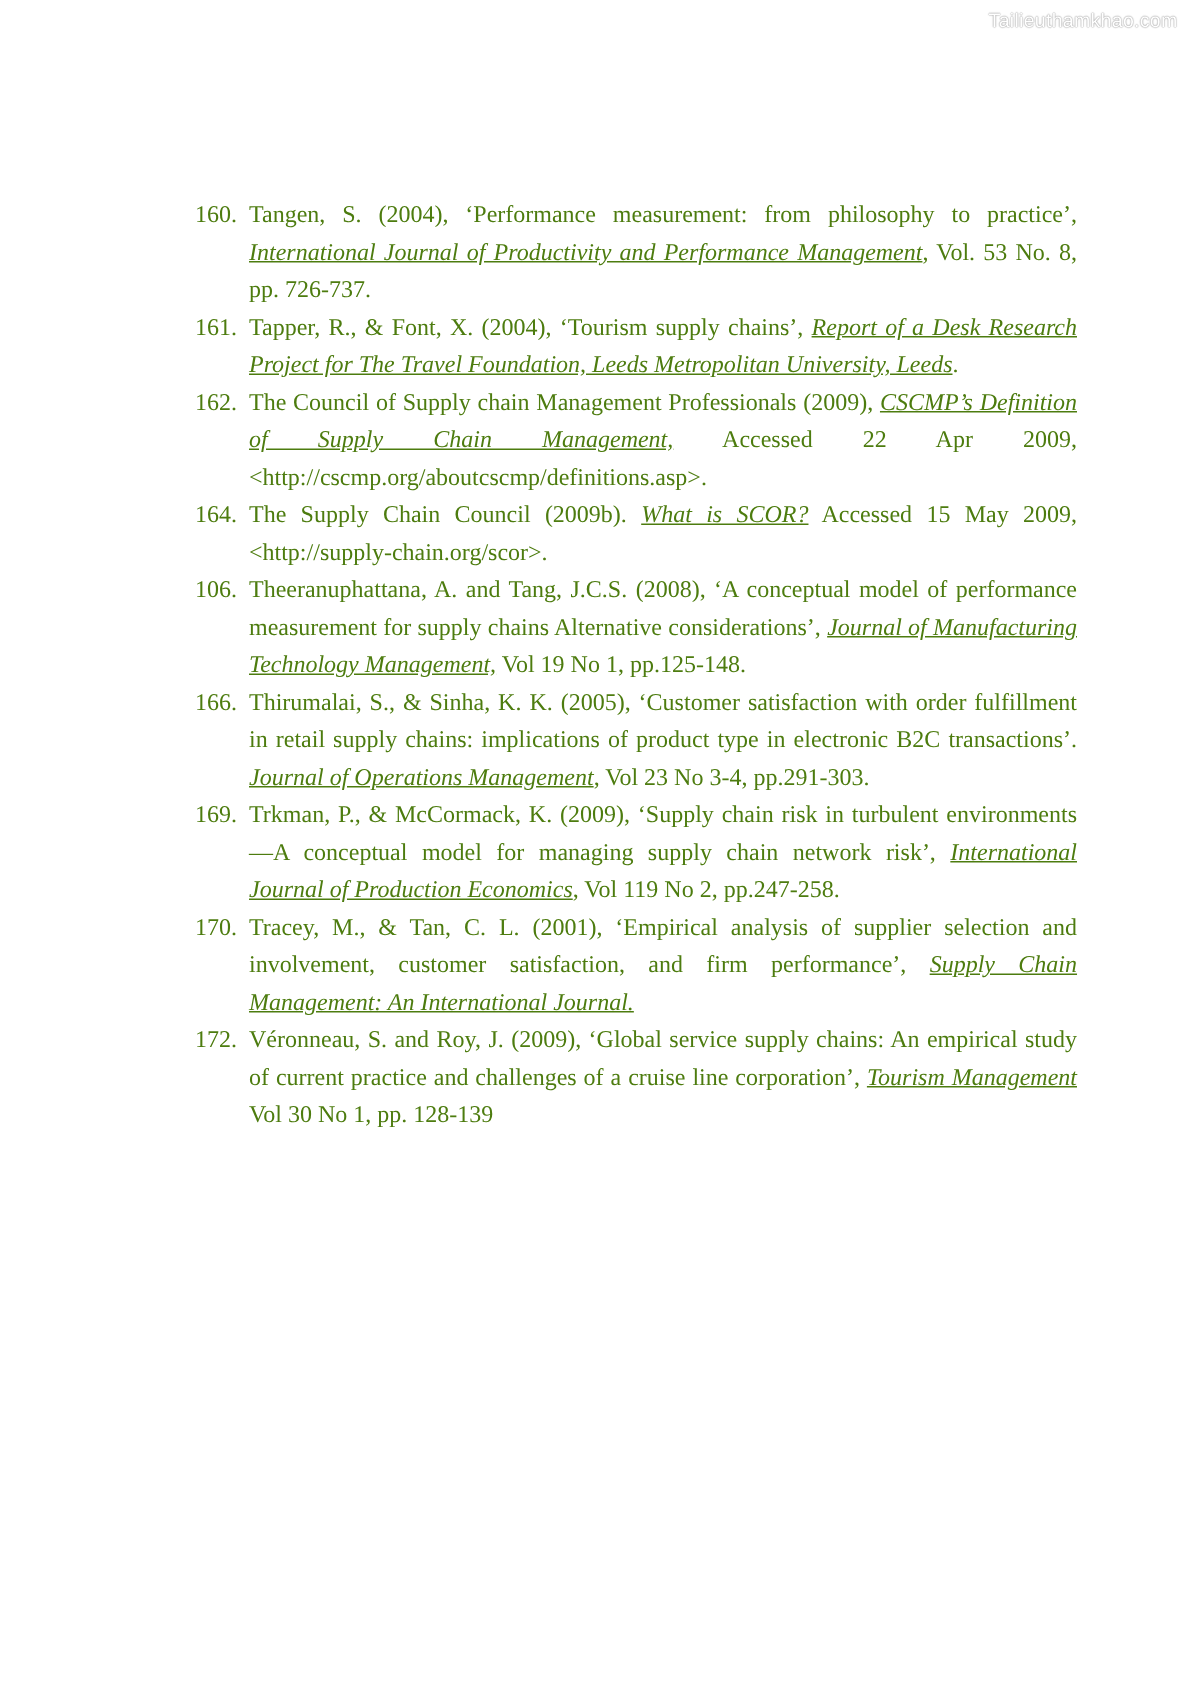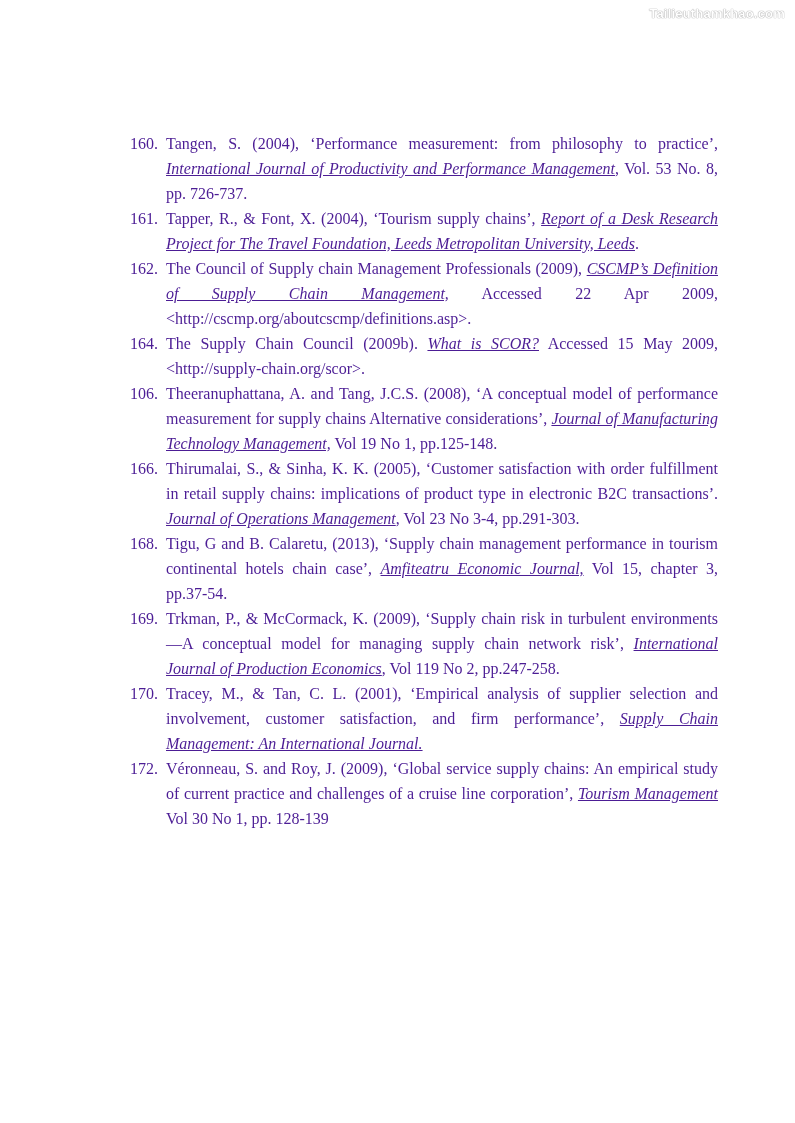--- a/index.html
+++ b/index.html
@@ -3,26 +3,25 @@
 <meta charset="utf-8">
 <style>
   html, body { margin: 0; padding: 0; background: #ffffff; }
   body { width: 795px; height: 1123px; position: relative; overflow: hidden; }
   .watermark {
     position: absolute; top: 6px; right: 10px;
     font-family: "Liberation Sans", sans-serif; font-size: 13px;
     color: #ffffff;
     text-shadow: 0 0 1px #9a9a9a, 0 0 1px #9a9a9a;
     letter-spacing: 0.2px;
-    font-weight: bold;
   }
   .refs {
     position: absolute; left: 130px; top: 131px; width: 588px;
     font-family: "Liberation Serif", serif; font-size: 16px; line-height: 25px;
-    color: #4c1d95;
+    color: #4d7c0f;
   }
   .ref { display: flex; }
   .num { width: 36px; flex: none; }
   .txt { flex: 1; text-align: justify; }
   .txt i { font-style: italic; text-decoration: underline; }
 </style>
 </head>
 <body>
 
 <div class="watermark">Tailieuthamkhao.com</div>
@@ -46,24 +45,20 @@
     </div>
     <div class="ref">
       <span class="num">106.</span>
       <span class="txt"><span>Theeranuphattana, A. and Tang, J.C.S. (2008), ‘A conceptual model of performance measurement for supply chains Alternative considerations’, </span><i>Journal of Manufacturing Technology Management,</i><span> Vol 19 No 1, pp.125-148.</span></span>
     </div>
     <div class="ref">
       <span class="num">166.</span>
       <span class="txt"><span>Thirumalai, S., &amp; Sinha, K. K. (2005), ‘Customer satisfaction with order fulfillment in retail supply chains: implications of product type in electronic B2C transactions’. </span><i>Journal of Operations Management</i><span>, Vol 23 No 3-4, pp.291-303.</span></span>
     </div>
     <div class="ref">
-      <span class="num">168.</span>
-      <span class="txt"><span>Tigu, G and B. Calaretu, (2013), ‘Supply chain management performance in tourism continental hotels chain case’, </span><i>Amfiteatru Economic Journal,</i><span> Vol 15, chapter 3, pp.37-54.</span></span>
-    </div>
-    <div class="ref">
       <span class="num">169.</span>
       <span class="txt"><span>Trkman, P., &amp; McCormack, K. (2009), ‘Supply chain risk in turbulent environments—A conceptual model for managing supply chain network risk’, </span><i>International Journal of Production Economics</i><span>, Vol 119 No 2, pp.247-258.</span></span>
     </div>
     <div class="ref">
       <span class="num">170.</span>
       <span class="txt"><span>Tracey, M., &amp; Tan, C. L. (2001), ‘Empirical analysis of supplier selection and involvement, customer satisfaction, and firm performance’, </span><i>Supply Chain Management: An International Journal.</i></span>
     </div>
     <div class="ref">
       <span class="num">172.</span>
       <span class="txt"><span>Véronneau, S. and Roy, J. (2009), ‘Global service supply chains: An empirical study of current practice and challenges of a cruise line corporation’, </span><i>Tourism Management</i><span> Vol 30 No 1, pp. 128-139</span></span>

